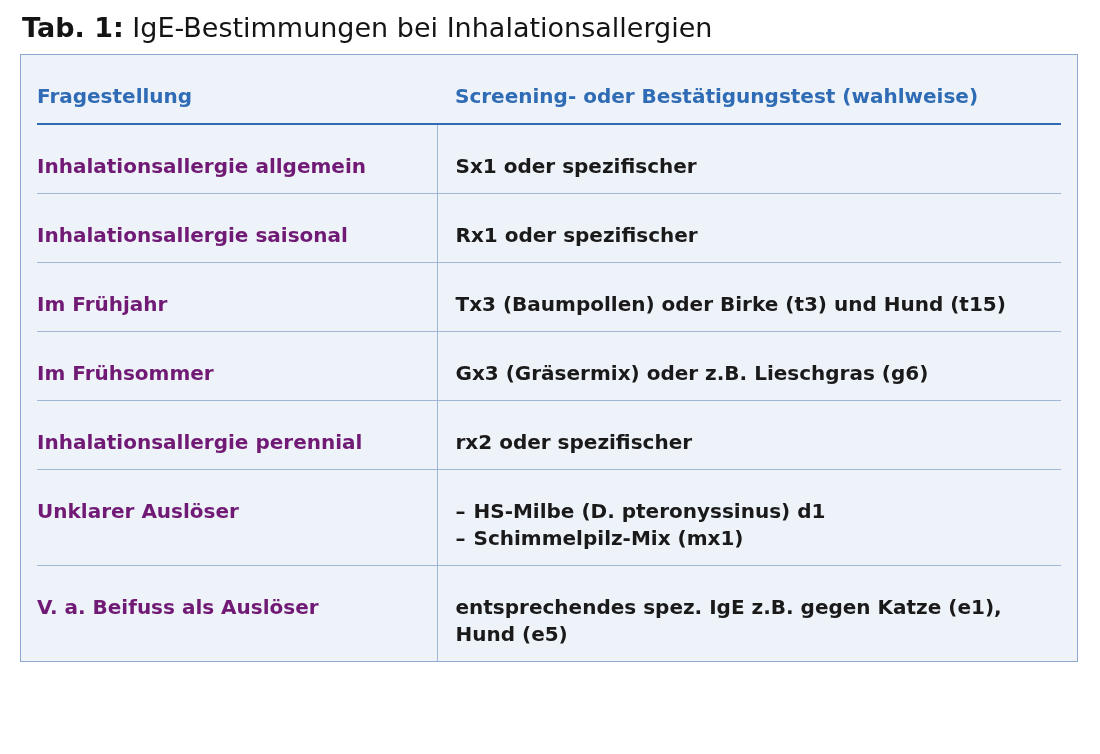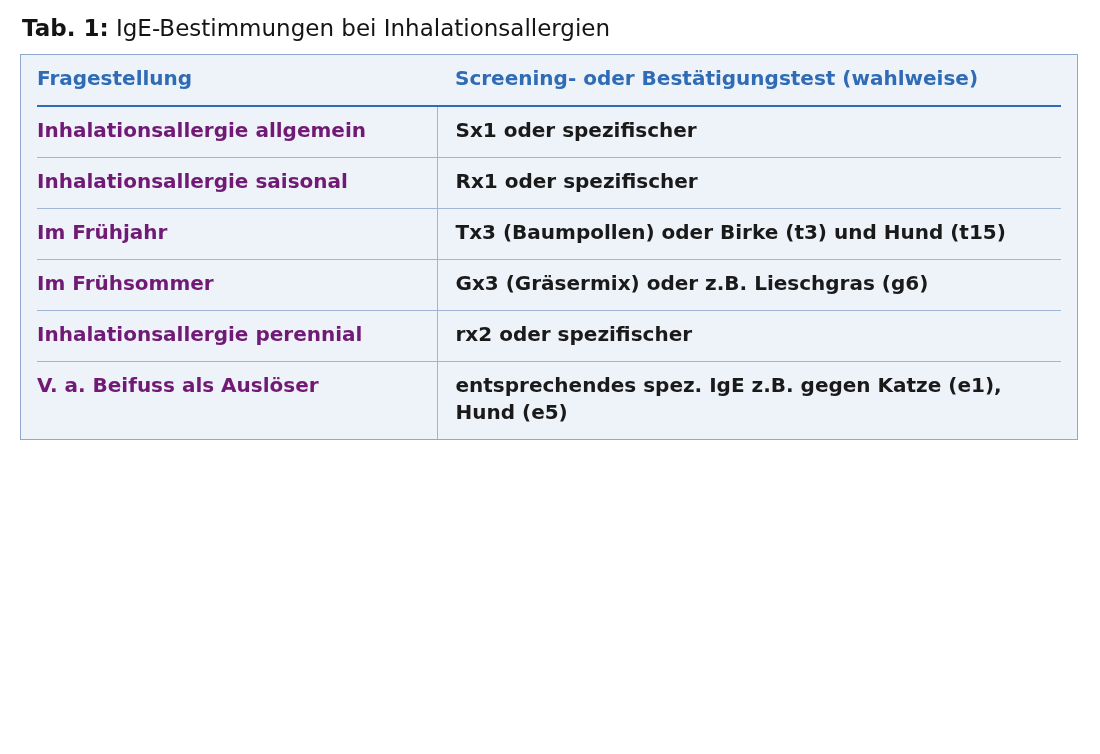--- a/index.html
+++ b/index.html
@@ -16,21 +16,21 @@
   }
 
   .page {
     width: 1100px;
     height: 754px;
     box-sizing: border-box;
     padding: 14px 20px 0 20px;
   }
 
   .caption {
-    font-size: 23px;
+    font-size: 27px;
     line-height: 28px;
     color: #141414;
     margin: 0 0 12px 2px;
     white-space: nowrap;
   }
   .caption .caption-label {
     font-weight: bold;
   }
   .caption .caption-text {
     font-weight: normal;
@@ -50,21 +50,21 @@
     table-layout: fixed;
   }
 
   table.data-table col.col-q { width: 400px; }
   table.data-table col.col-a { width: auto; }
 
   table.data-table th,
   table.data-table td {
     text-align: left;
     vertical-align: top;
-    padding: 10px 0 13px 0;
+    padding: 28px 0 13px 0;
     font-size: 20px;
     line-height: 27px;
   }
 
   thead th {
     color: #2f6cb5;
     font-weight: bold;
     font-size: 20.5px;
     padding-top: 18px;
     padding-bottom: 15px;
@@ -156,20 +156,29 @@
             <span class="answer-text">Gx3 (Gräsermix) oder z.B. Lieschgras (g6)</span>
           </td>
         </tr>
         <tr>
           <td class="cell-q">Inhalationsallergie perennial</td>
           <td class="cell-a">
             <span class="answer-text">rx2 oder spezifischer</span>
           </td>
         </tr>
         <tr>
+          <td class="cell-q">Unklarer Auslöser</td>
+          <td class="cell-a">
+            <ul class="answer-list">
+              <li><span class="dash">–</span><span>HS-Milbe (D. pteronyssinus) d1</span></li>
+              <li><span class="dash">–</span><span>Schimmelpilz-Mix (mx1)</span></li>
+            </ul>
+          </td>
+        </tr>
+        <tr>
           <td class="cell-q">V. a. Beifuss als Auslöser</td>
           <td class="cell-a">
             <span class="answer-text">entsprechendes spez. IgE z.B. gegen Katze (e1), Hund (e5)</span>
           </td>
         </tr>
       </tbody>
     </table>
   </div>
 
 </div>

